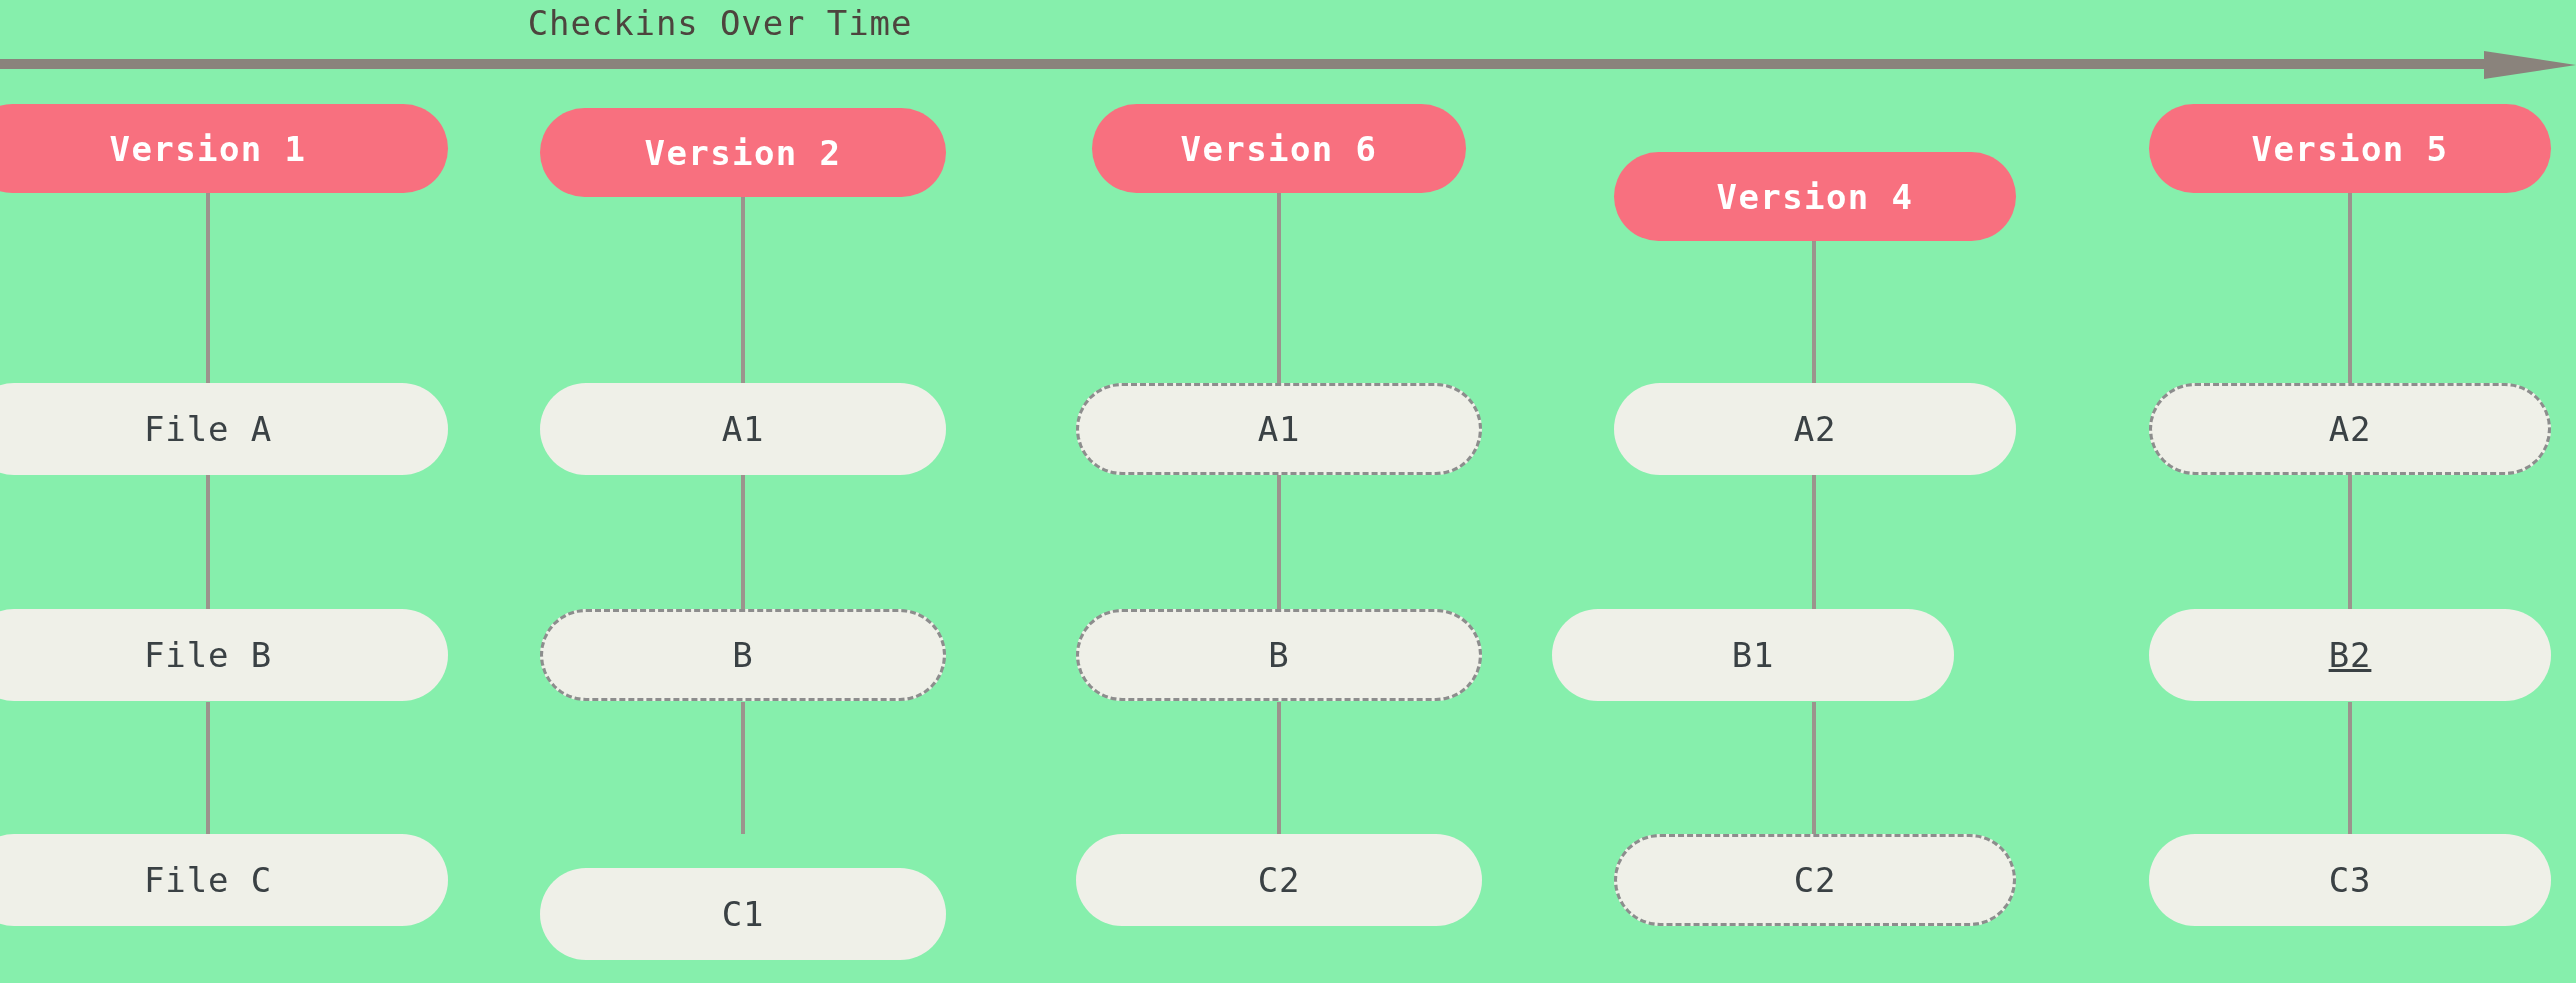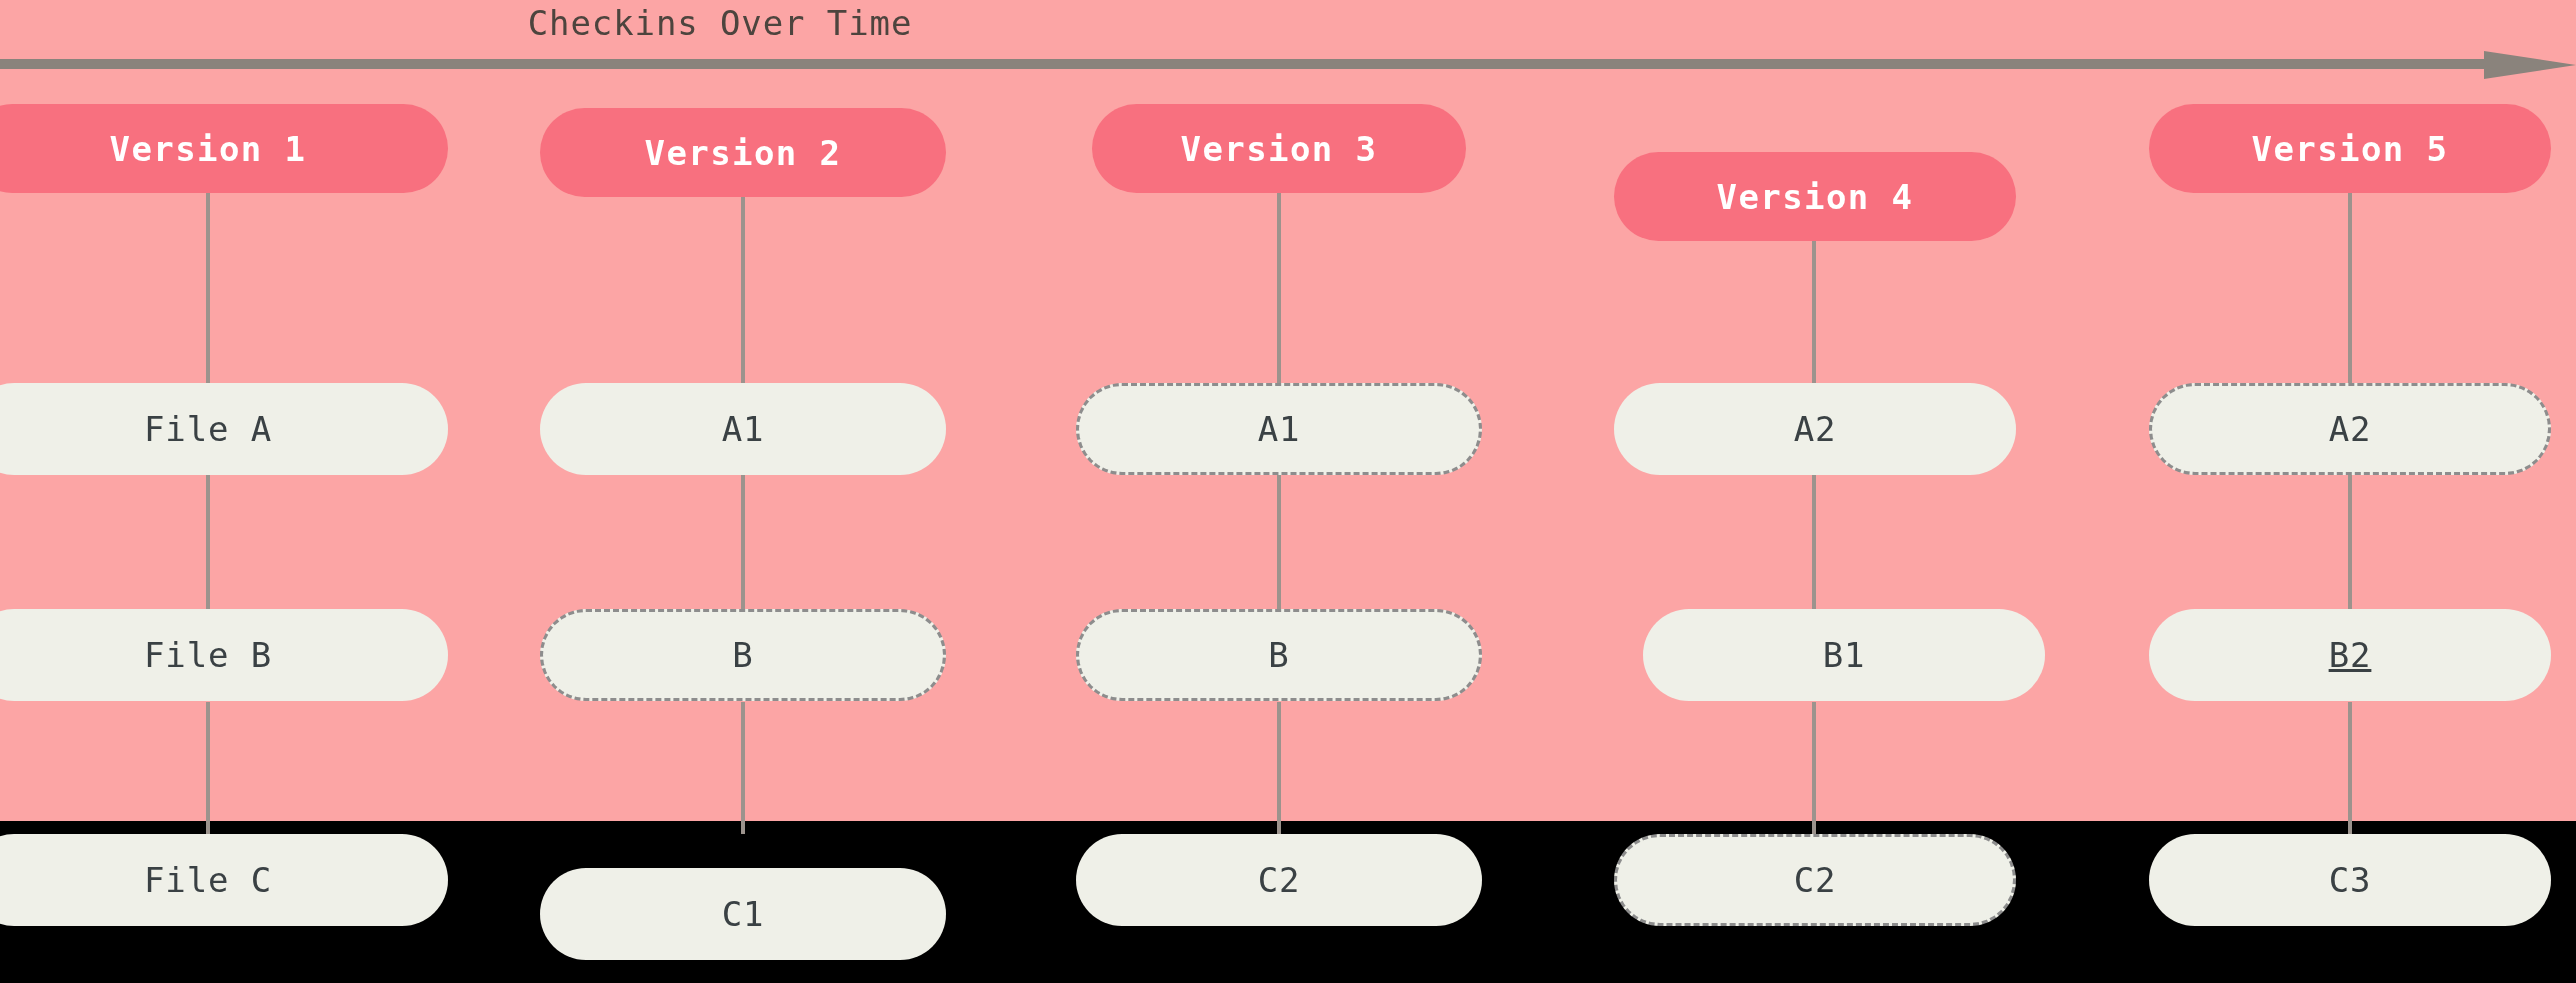--- a/index.html
+++ b/index.html
@@ -7,22 +7,22 @@
     margin: 0;
     padding: 0;
     background: #000000;
     width: 2576px;
     height: 983px;
     overflow: hidden;
   }
   #stage {
     position: relative;
     width: 2576px;
-    height: 821px;
-    background: #fca5a5;
+    height: 983px;
+    background: #86efac;
     font-family: "DejaVu Sans Mono", "Liberation Mono", monospace;
   }
 
   
   #diagram-title {
     position: absolute;
     left: 0;
     top: 1.8px;
     width: 1440px;
     text-align: center;
@@ -138,32 +138,32 @@
         <div class="connector" style="left: 741px; top: 702px; height: 132px;"></div>
         <div class="node version-node" style="left: 540px; width: 406px; top: 108px;">Version 2</div>
         <div class="node file-node" style="left: 540px; width: 406px; top: 383px;">A1</div>
         <div class="node file-node dashed" style="left: 540px; width: 406px; top: 609px;">B</div>
         <div class="node file-node" style="left: 540px; width: 406px; top: 868px;">C1</div>
       </div>
       <div class="column">
         <div class="connector" style="left: 1277px; top: 193px; height: 190px;"></div>
         <div class="connector" style="left: 1277px; top: 475px; height: 134px;"></div>
         <div class="connector" style="left: 1277px; top: 702px; height: 132px;"></div>
-        <div class="node version-node" style="left: 1092px; width: 374px; top: 104px;">Version 3</div>
+        <div class="node version-node" style="left: 1092px; width: 374px; top: 104px;">Version 6</div>
         <div class="node file-node dashed" style="left: 1076px; width: 406px; top: 383px;">A1</div>
         <div class="node file-node dashed" style="left: 1076px; width: 406px; top: 609px;">B</div>
         <div class="node file-node" style="left: 1076px; width: 406px; top: 834px;">C2</div>
       </div>
       <div class="column">
         <div class="connector" style="left: 1812px; top: 193px; height: 190px;"></div>
         <div class="connector" style="left: 1812px; top: 475px; height: 134px;"></div>
         <div class="connector" style="left: 1812px; top: 702px; height: 132px;"></div>
         <div class="node version-node" style="left: 1614px; width: 402px; top: 104px; margin-top: 48px;">Version 4</div>
         <div class="node file-node" style="left: 1614px; width: 402px; top: 383px;">A2</div>
-        <div class="node file-node" style="left: 1643px; width: 402px; top: 609px;">B1</div>
+        <div class="node file-node" style="left: 1552px; width: 402px; top: 609px;">B1</div>
         <div class="node file-node dashed" style="left: 1614px; width: 402px; top: 834px;">C2</div>
       </div>
       <div class="column">
         <div class="connector" style="left: 2348px; top: 193px; height: 190px;"></div>
         <div class="connector" style="left: 2348px; top: 475px; height: 134px;"></div>
         <div class="connector" style="left: 2348px; top: 702px; height: 132px;"></div>
         <div class="node version-node" style="left: 2149px; width: 402px; top: 104px;">Version 5</div>
         <div class="node file-node dashed" style="left: 2149px; width: 402px; top: 383px;">A2</div>
         <div class="node file-node" style="left: 2149px; width: 402px; top: 609px; text-decoration: underline;">B2</div>
         <div class="node file-node" style="left: 2149px; width: 402px; top: 834px;">C3</div>

